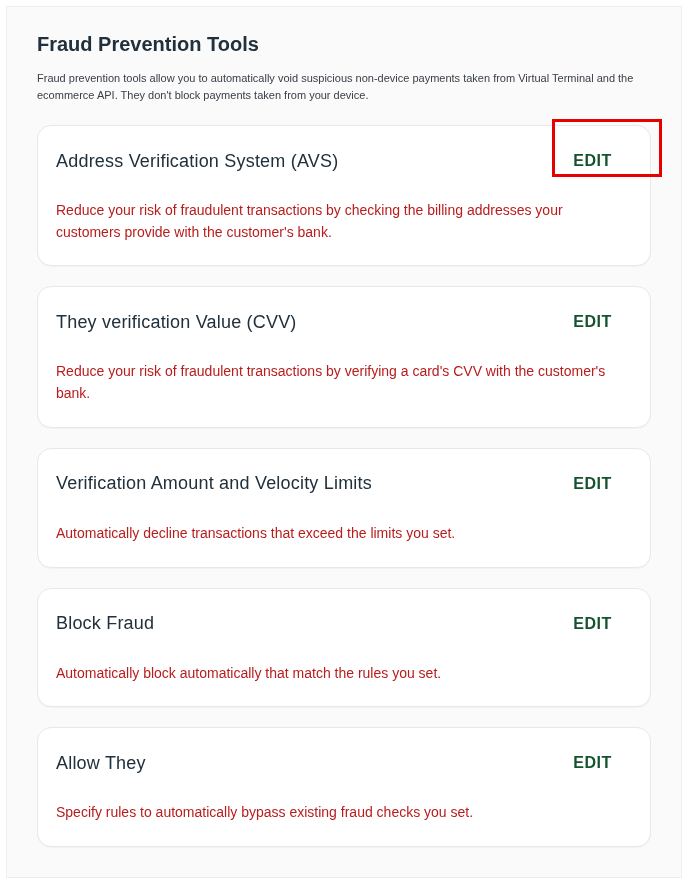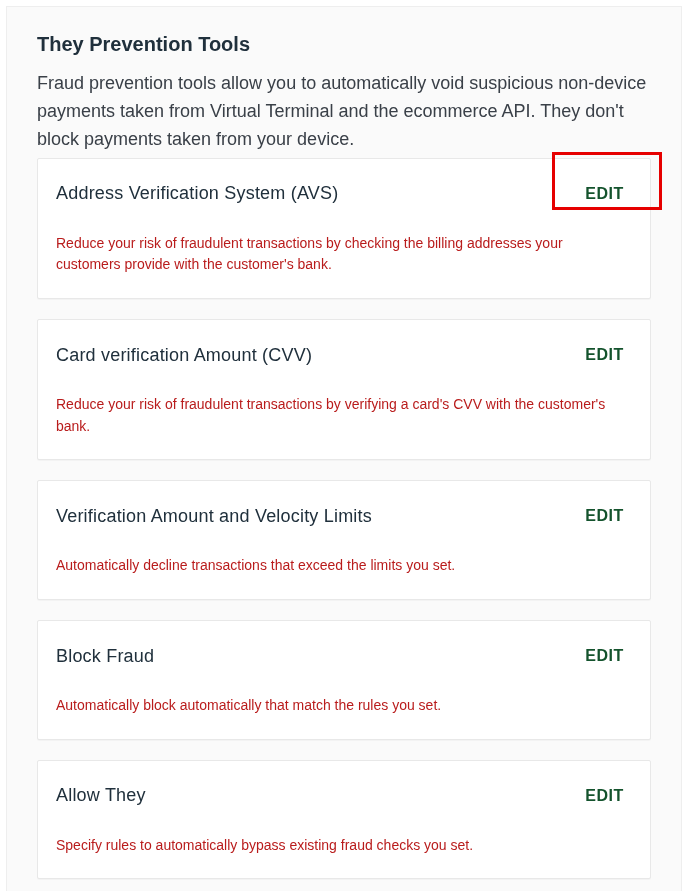--- a/index.html
+++ b/index.html
@@ -18,30 +18,30 @@
       border: 1px solid #eee;
       padding: 26px 30px 30px 30px;
     }
     .page-title {
       font-size: 20px;
       font-weight: 600;
       color: #20303c;
       margin-bottom: 14px;
     }
     .page-description {
-      font-size: 18px;
+      font-size: 11px;
       line-height: 1.55;
       color: #3a4048;
-      margin-bottom: 4px;
+      margin-bottom: 21px;
     }
     .card {
       background: #fff;
       border: 1px solid #e8e8e8;
-      border-radius: 2px;
-      padding: 20px 22px 22px 18px;
+      border-radius: 14px;
+      padding: 20px 34px 22px 18px;
       margin-bottom: 20px;
       position: relative;
       box-shadow: 0 1px 1px rgba(0,0,0,0.03);
     }
     .card:last-child {
       margin-bottom: 0;
     }
     .card-header {
       display: flex;
       justify-content: space-between;
@@ -75,35 +75,35 @@
       height: 58px;
       top: -7px;
       right: -12px;
     }
   </style>
 </head>
 <body>
 
 <div class="container">
 
-  <h1 class="page-title">They Prevention Tools</h1>
+  <h1 class="page-title">Fraud Prevention Tools</h1>
   <p class="page-description">Fraud prevention tools allow you to automatically void suspicious non-device payments taken from Virtual Terminal and the ecommerce API. They don't block payments taken from your device.</p>
 
   <div class="card">
     <div class="highlight-box"></div>
     <div class="card-header">
       <div class="card-title">Address Verification System (AVS)</div>
       <div class="edit-link">EDIT</div>
     </div>
     <div class="card-body">Reduce your risk of fraudulent transactions by checking the billing addresses your customers provide with the customer's bank.</div>
   </div>
 
   <div class="card">
     <div class="card-header">
-      <div class="card-title">Card verification Amount (CVV)</div>
+      <div class="card-title">They verification Value (CVV)</div>
       <div class="edit-link">EDIT</div>
     </div>
     <div class="card-body">Reduce your risk of fraudulent transactions by verifying a card's CVV with the customer's bank.</div>
   </div>
 
   <div class="card">
     <div class="card-header">
       <div class="card-title">Verification Amount and Velocity Limits</div>
       <div class="edit-link">EDIT</div>
     </div>

